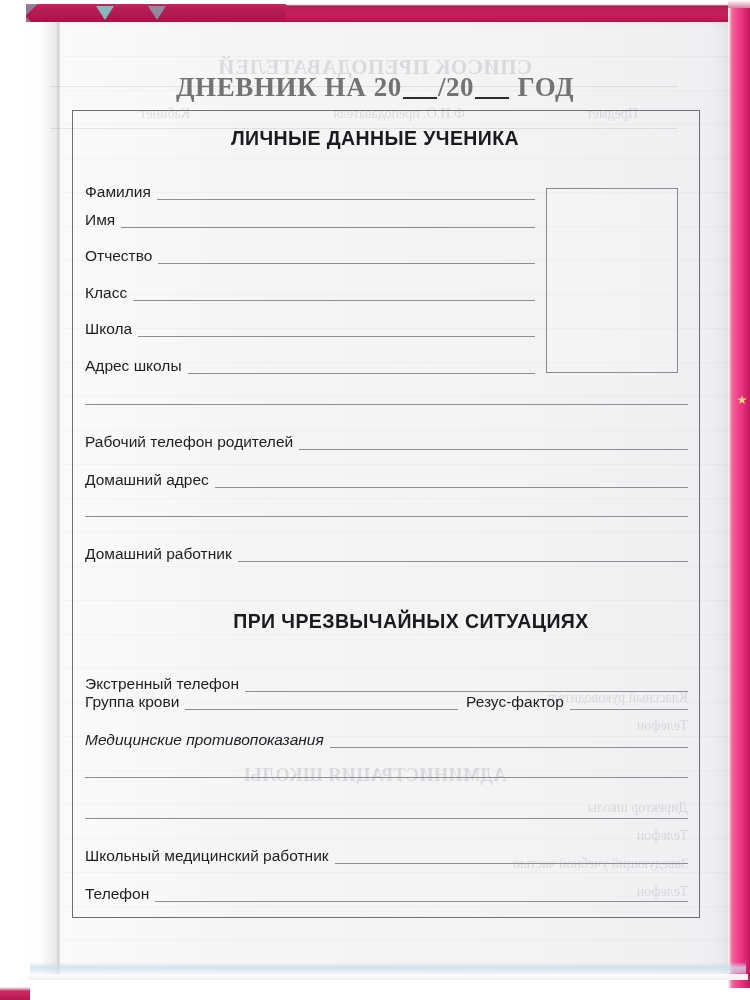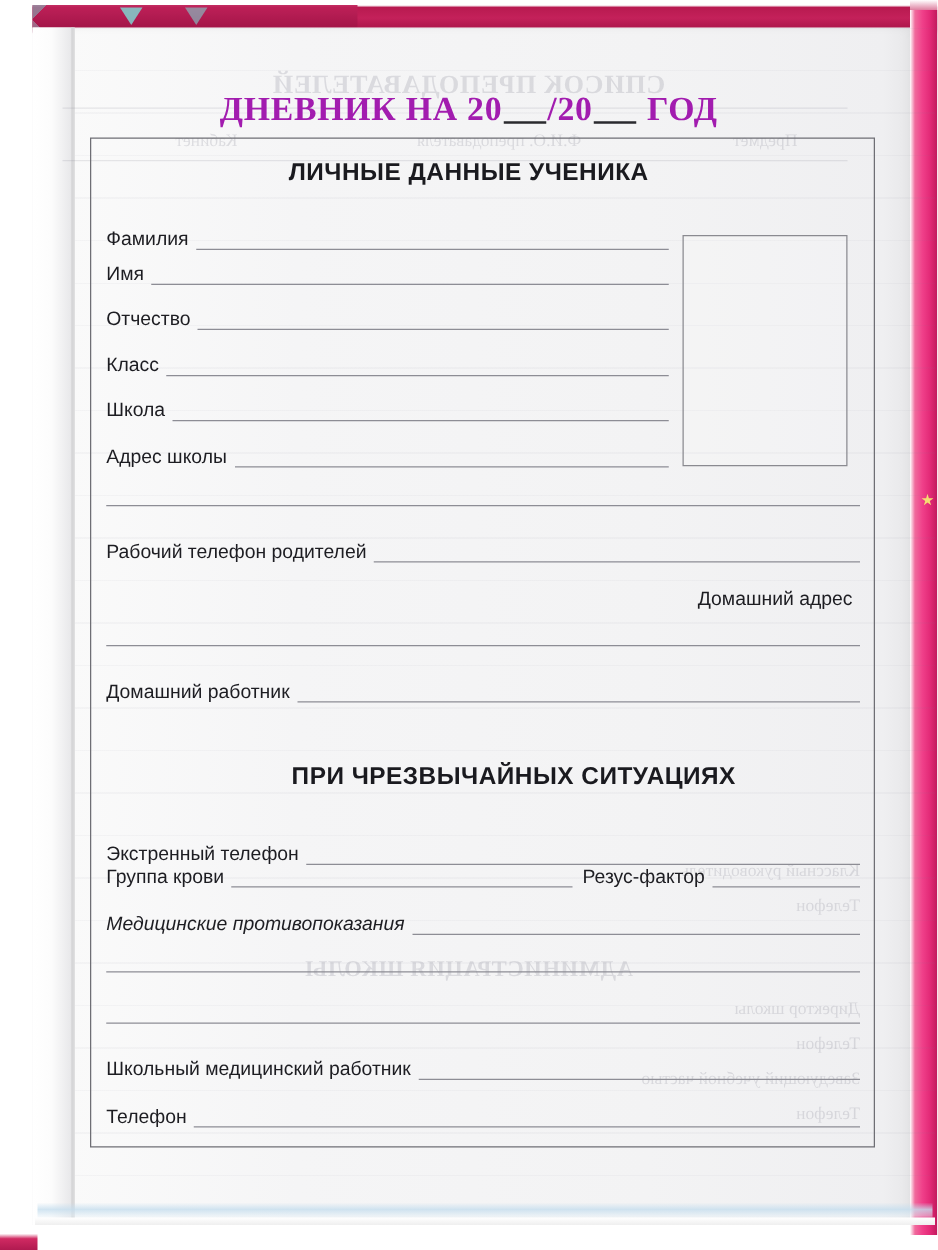--- a/index.html
+++ b/index.html
@@ -161,21 +161,21 @@
   .doc-title {
     position: absolute;
     left: 0;
     top: 72px;
     width: 750px;
     text-align: center;
     font-family: "Liberation Serif", serif;
     font-weight: bold;
     font-size: 27px;
     letter-spacing: .6px;
-    color: #a21caf;
+    color: #737373;
     white-space: nowrap;
   }
   .doc-title .blank {
     display: inline-block;
     width: 34px;
     border-bottom: 2px solid #2a2a2e;
     vertical-align: -3px;
     margin: 0 1px;
   }
 
@@ -317,21 +317,21 @@
     <span class="field-label">Адрес школы</span>
     <span class="field-line"></span>
   </div>
 
   <div class="rule" style="left:85px; top:404px; width:603px;"></div>
 
   <div class="field" style="left:85px; top:434px; width:603px;">
     <span class="field-label">Рабочий телефон родителей</span>
     <span class="field-line"></span>
   </div>
-  <div class="field" style="left:85px; top:472px; width:603px;flex-direction:column;">
+  <div class="field" style="left:85px; top:472px; width:603px;">
     <span class="field-label">Домашний адрес</span>
     <span class="field-line"></span>
   </div>
   <div class="rule" style="left:85px; top:516px; width:603px;"></div>
   <div class="field" style="left:85px; top:546px; width:603px;">
     <span class="field-label">Домашний работник</span>
     <span class="field-line"></span>
   </div>
 
   <div class="section-title" style="top:610px;padding-left:36px;">ПРИ ЧРЕЗВЫЧАЙНЫХ СИТУАЦИЯХ</div>

